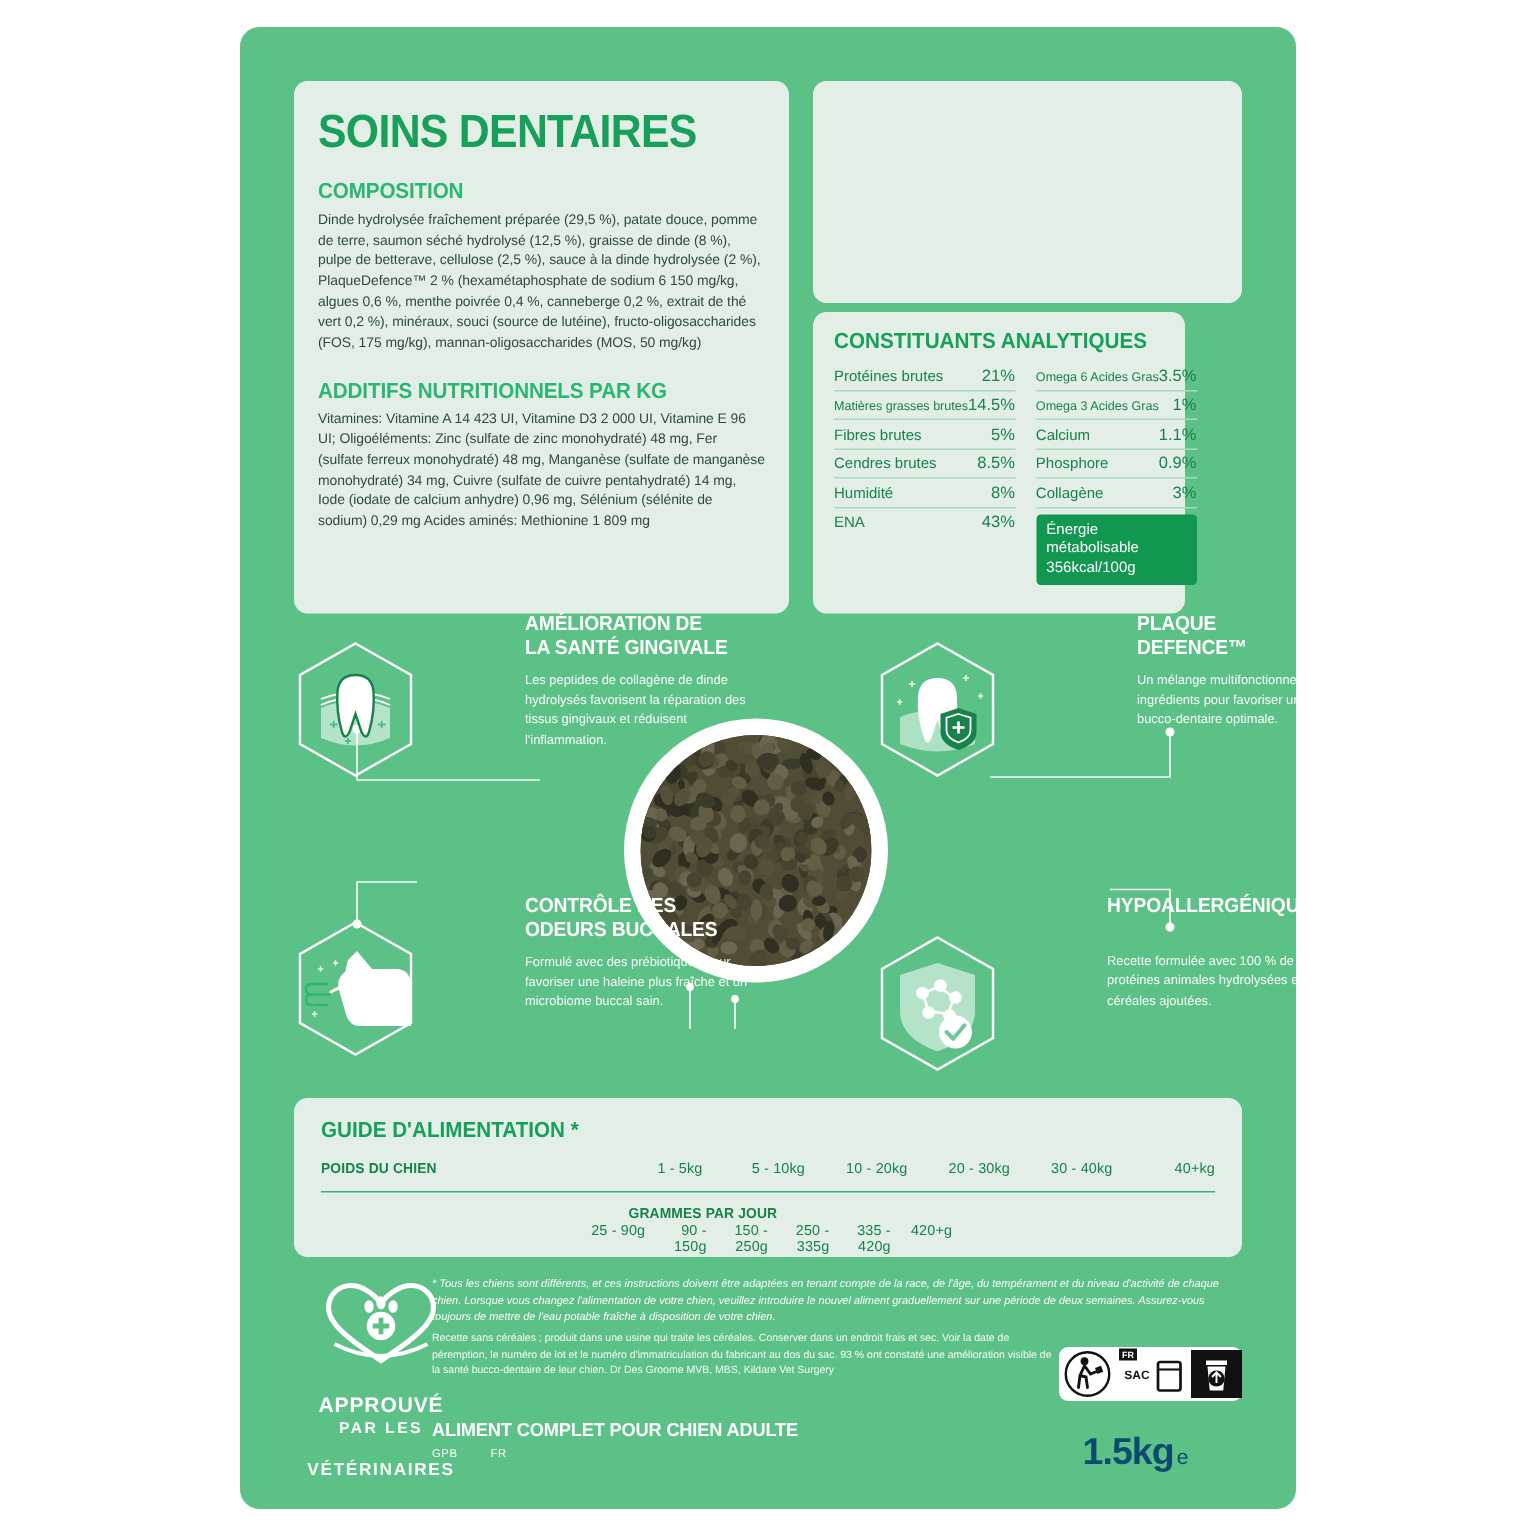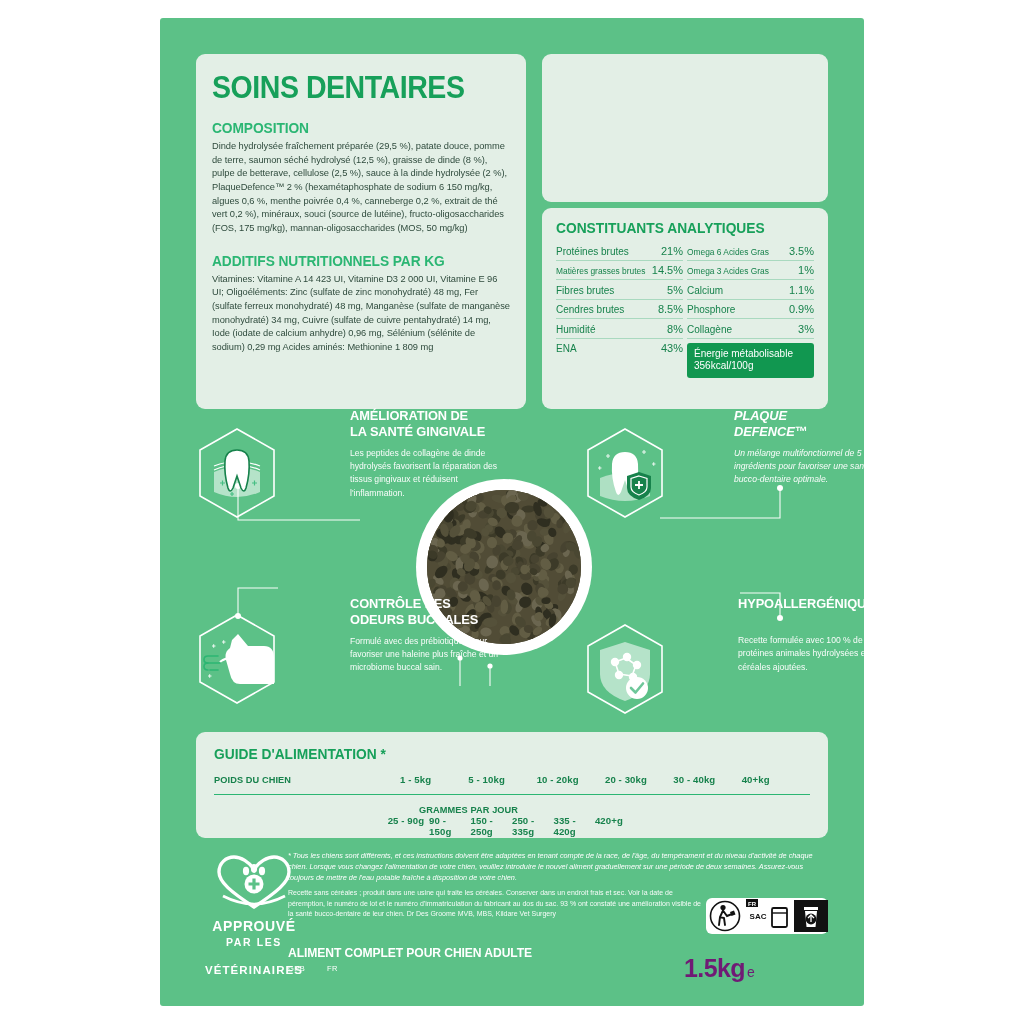--- a/index.html
+++ b/index.html
@@ -5,21 +5,21 @@
   * { margin:0; padding:0; box-sizing:border-box; }
   body {
     width:1024px; height:1024px; overflow:hidden;
     background:#ffffff;
     font-family:"Liberation Sans", sans-serif;
   }
   #pack {
     position:absolute; left:160px; top:18px;
     width:704px; height:988px;
     background:#5cc187;
-    border-radius:3px;
+    border-radius:13px;
   }
   .panel { position:absolute; background:#e3efe6; border-radius:9px; }
 
   
   #comp-panel { left:36px; top:36px; width:330px; height:355px; padding:18px 16px 10px 16px; }
   #title {
     font-size:31px; font-weight:bold; color:#17a05a;
     letter-spacing:-0.5px; line-height:1.0;
     transform:scaleX(0.92); transform-origin:left center;
     white-space:nowrap;
@@ -31,26 +31,26 @@
   }
   .body-txt {
     font-size:9.3px; color:#2e4a3c; line-height:1.47;
     letter-spacing:-0.05px; text-align:left;
   }
 
   
   #empty-panel { left:382px; top:36px; width:286px; height:148px; }
 
   
-  #analyt-panel { left:382px; top:190px; width:286px; height:201px; padding:12px 14px 10px 14px; }
+  #analyt-panel { left:382px; top:190px; width:248px; height:201px; padding:12px 14px 10px 14px; }
   #analyt-head {
     font-size:14.5px; font-weight:bold; color:#17a05a;
     margin-bottom:5px; transform:scaleX(0.95); transform-origin:left center;
   }
-  .cols { display:flex; gap:4px; }
+  .cols { display:flex; gap:14px; }
   .col { flex:1; }
   .arow {
     display:flex; justify-content:space-between; align-items:baseline;
     border-bottom:1.4px solid #a9d9bf;
     padding:3.5px 0 3px 0;
   }
   .arow .lab { font-size:10px; color:#17824c; white-space:nowrap; }
   .arow .lab.sm { font-size:8.4px; }
   .arow .val { font-size:11px; color:#17824c; font-weight:normal; white-space:nowrap; }
   .arow:last-child { border-bottom:none; }
@@ -96,46 +96,46 @@
     transform:scaleX(0.95); transform-origin:left center;
   }
   .grow { display:flex; align-items:center; }
   .grow.top { border-bottom:1.6px solid #2bb673; padding-bottom:9px; }
   .grow.bot { padding-top:9px;flex-direction:column; }
   .gname {
     width:186px; font-size:9.6px; font-weight:bold; color:#17824c;
     letter-spacing:0.1px; transform:scaleX(0.96); transform-origin:left center;
   }
   .gcell {
-    flex:1; font-size:9.6px; font-weight:bold; color:#17824c;
-    text-align:left; letter-spacing:0.1px;
+    flex:1; font-size:9.6px; font-weight:normal; color:#17824c;
+    text-align:right; letter-spacing:0.1px;
   }
 
   
   #vet-badge { position:absolute; left:36px; top:834px; width:116px; text-align:center; }
   #vet-badge svg { display:block; margin:0 auto; }
-  .vet-l1 { font-size:14px; font-weight:bold; color:#ffffff; letter-spacing:0.6px; margin-top:4px; }
+  .vet-l1 { font-size:14px; font-weight:bold; color:#ffffff; letter-spacing:0.6px; margin-top:14px; }
   .vet-l2 { font-size:10.5px; font-weight:bold; color:#ffffff; letter-spacing:1.6px; margin-top:2px; }
   .vet-l3 { font-size:11.5px; font-weight:bold; color:#ffffff; letter-spacing:1.1px; margin-top:16px; }
 
   #fine { position:absolute; left:128px; top:832px; width:540px; }
   .fine-p { font-size:7.3px; color:#ffffff; line-height:1.52;font-style:italic; }
   .fine-p2 { font-size:7.0px; color:#ffffff; line-height:1.52; margin-top:5px; width:418px; opacity:0.95; }
   #prodline {
     position:absolute; left:128px; top:928px;
     font-size:12.5px; font-weight:bold; color:#ffffff; letter-spacing:-0.1px;
     transform:scaleX(0.97); transform-origin:left center;
   }
   #codes { position:absolute; left:128px; top:946px; font-size:7.5px; color:#ffffff; letter-spacing:0.4px; }
   #codes span { margin-right:22px; }
 
   #recyc { position:absolute; left:546px; top:880px; width:142px; height:36px; }
   #weight {
-    position:absolute; left:524px; top:936px; width:122px;
-    text-align:left; color:#701a75;
+    position:absolute; left:536px; top:936px; width:122px;
+    text-align:center; color:#0c4a6e;
   }
   #weight .w { font-size:25px; font-weight:bold; letter-spacing:-0.6px; }
   #weight .e { font-size:14px; font-weight:normal; margin-left:2px; }
 </style>
 </head>
 <body>
 
 <div id="pack">
 
   <div class="panel" id="comp-panel">
@@ -542,21 +542,21 @@
         <path d="M57 50 L65 52.5 L65 61 Q65 66 57 69 Q49 66 49 61 L49 52.5 Z" fill="none" stroke="#ffffff" stroke-width="1.2"></path>
         <path d="M53 59 h8 M57 55 v8" stroke="#ffffff" stroke-width="1.8"></path>
         <g stroke="#ffffff" stroke-width="1.1" opacity="0.85">
           <path d="M24 30 h4 M26 28 v4"></path>
           <path d="M60 26 h4 M62 24 v4"></path>
           <path d="M70 38 h3.5 M71.7 36.2 v3.6"></path>
           <path d="M16 42 h3.5 M17.7 40.2 v3.6"></path>
         </g>
       </svg>
     </div>
-    <div style="margin-left:96px;font-style:italic;">
+    <div style="margin-left:120px;">
       <div class="feat-title">
         <div>PLAQUE</div>
         <div>DEFENCE™</div>
       </div>
       <div class="feat-body" style="width:150px;">Un mélange multifonctionnel de 5 ingrédients pour favoriser une santé bucco-dentaire optimale.</div>
     </div>
   </div>
 
   <div class="feat" style="left:90px; top:578px;">
     <div class="hexwrap" style="left:-56px; top:16px;">

